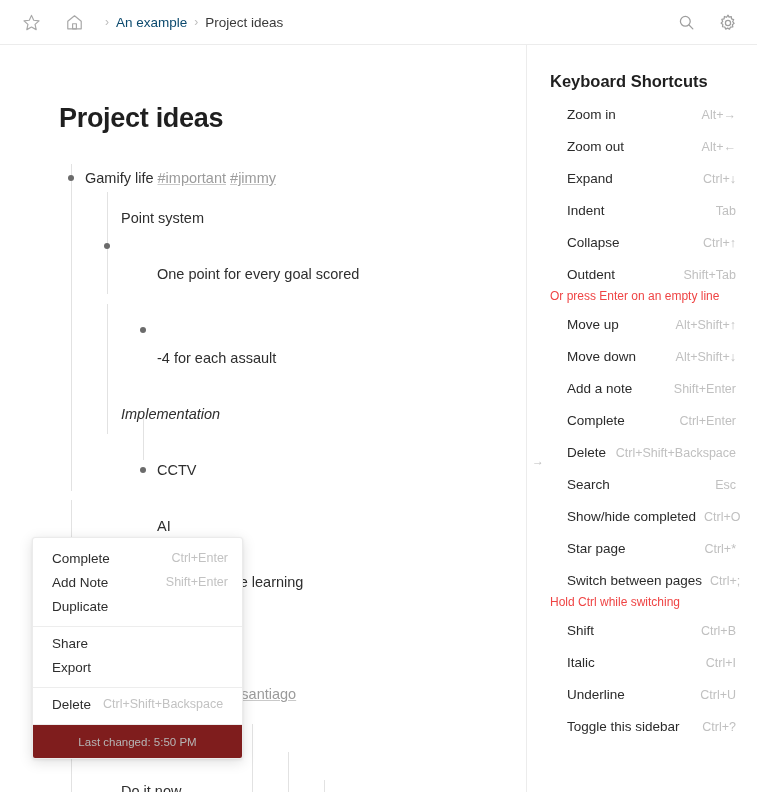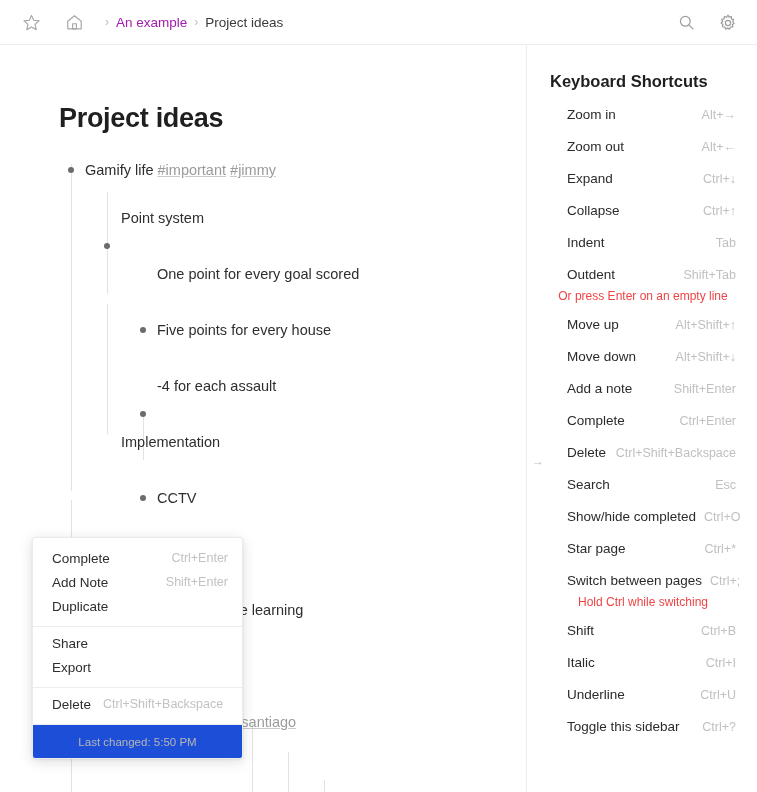--- a/index.html
+++ b/index.html
@@ -45,21 +45,21 @@
 
   .crumb-sep {
     color: #bdbdbd;
     font-size: 12px;
     padding: 0 7px;
     line-height: 1;
     user-select: none;
   }
   .crumb {
     font-size: 13.5px;
-    color: #a21caf;
+    color: #0c4a6e;
     white-space: nowrap;
   }
   .crumb.current {
     color: #3a3a3a;
   }
   .topbar-right {
     position: absolute;
     right: 14px;
     top: 0;
     height: 45px;
@@ -168,32 +168,31 @@
     background: #ededed;
     width: 100%;
   }
   .mi-footer {
     height: 33px;
     display: flex;
     align-items: center;
     justify-content: center;
     font-size: 11.5px;
     color: #b6b6b6;
-    background: #1d4ed8;
+    background: #7f1d1d;
   }
 
   
   .sidebar {
     position: absolute;
     top: 45px; left: 526px;
     width: 231px;
     height: 747px;
     background: #ffffff;
     border-left: 1px solid #ececec;
-    text-align: center;
   }
   .sb-title {
     position: absolute;
     left: 23px;
     top: 27px;
     font-size: 16.5px;
     font-weight: bold;
     color: #1f1f1f;
   }
   .sb-list {
@@ -292,21 +291,21 @@
       <div class="guide" style="left:71px; top:16px; height:327px;"></div>
       <div class="guide" style="left:107px; top:44px; height:102px;"></div>
       <div class="guide" style="left:107px; top:156px; height:130px;"></div>
       <div class="guide" style="left:143px; top:268px; height:44px;"></div>
       <div class="guide" style="left:71px; top:352px; height:80px;"></div>
       <div class="guide" style="left:71px; top:436px; height:215px;"></div>
       <div class="guide" style="left:252px; top:576px; height:80px;"></div>
       <div class="guide" style="left:288px; top:604px; height:52px;"></div>
       <div class="guide" style="left:324px; top:632px; height:24px;"></div>
 
-      <div class="row" style="top:8px;">
+      <div class="row" style="top:16px;">
         <div class="bullet-wrap" style="left:63px; top:6px;">
             <div class="bullet"></div>
           </div>
         <div class="row-text" style="left:85px;">
           <span>Gamify life </span><span class="tag">#important</span> <span class="tag">#jimmy</span>
         </div>
       </div>
 
       <div class="row" style="top:28px;">
         <div class="bullet-wrap" style="left:99px; top:34px;">
@@ -315,39 +314,33 @@
         <div class="row-text" style="left:121px;">Point system</div>
       </div>
 
       <div class="row" style="top:56px;">
         <div class="bullet-wrap" style="left:135px; top:62px;">
             <div class="bullet"></div>
           </div>
         <div class="row-text" style="left:157px;">One point for every goal scored</div>
       </div>
 
-      <div class="row" style="top:84px;">
-        <div class="bullet-wrap" style="left:135px; top:90px;">
-            <div class="bullet"></div>
-          </div>
-        <div class="row-text" style="left:157px;">Five points for every house</div>
-      </div>
 
       <div class="row" style="top:112px;">
         <div class="bullet-wrap" style="left:135px; top:118px;">
             <div class="bullet"></div>
           </div>
         <div class="row-text" style="left:157px;">-4 for each assault</div>
       </div>
 
       <div class="row" style="top:140px;">
         <div class="bullet-wrap" style="left:99px; top:146px;">
             <div class="bullet"></div>
           </div>
-        <div class="row-text" style="left:121px;">Implementation</div>
+        <div class="row-text" style="left:121px;font-style:italic;">Implementation</div>
       </div>
 
       <div class="row" style="top:168px;">
         <div class="bullet-wrap" style="left:135px; top:174px;">
             <div class="bullet"></div>
           </div>
         <div class="row-text" style="left:157px;">CCTV</div>
       </div>
 
       <div class="row" style="top:196px;">
@@ -440,27 +433,27 @@
         <span class="sb-label">Zoom out</span>
         <span class="sb-key">Alt+←</span>
       </div>
 
       <div class="sb-item">
         <span class="sb-label">Expand</span>
         <span class="sb-key">Ctrl+↓</span>
       </div>
 
       <div class="sb-item">
+        <span class="sb-label">Indent</span>
+        <span class="sb-key">Tab</span>
+      </div>
+
+      <div class="sb-item">
         <span class="sb-label">Collapse</span>
         <span class="sb-key">Ctrl+↑</span>
-      </div>
-
-      <div class="sb-item">
-        <span class="sb-label">Indent</span>
-        <span class="sb-key">Tab</span>
       </div>
 
       <div class="sb-item">
         <span class="sb-label">Outdent</span>
         <span class="sb-key">Shift+Tab</span>
       </div>
       <div class="sb-sub">Or press Enter on an empty line</div>
 
       <div class="sb-item" style="margin-top:6px;">
         <span class="sb-label">Move up</span>

